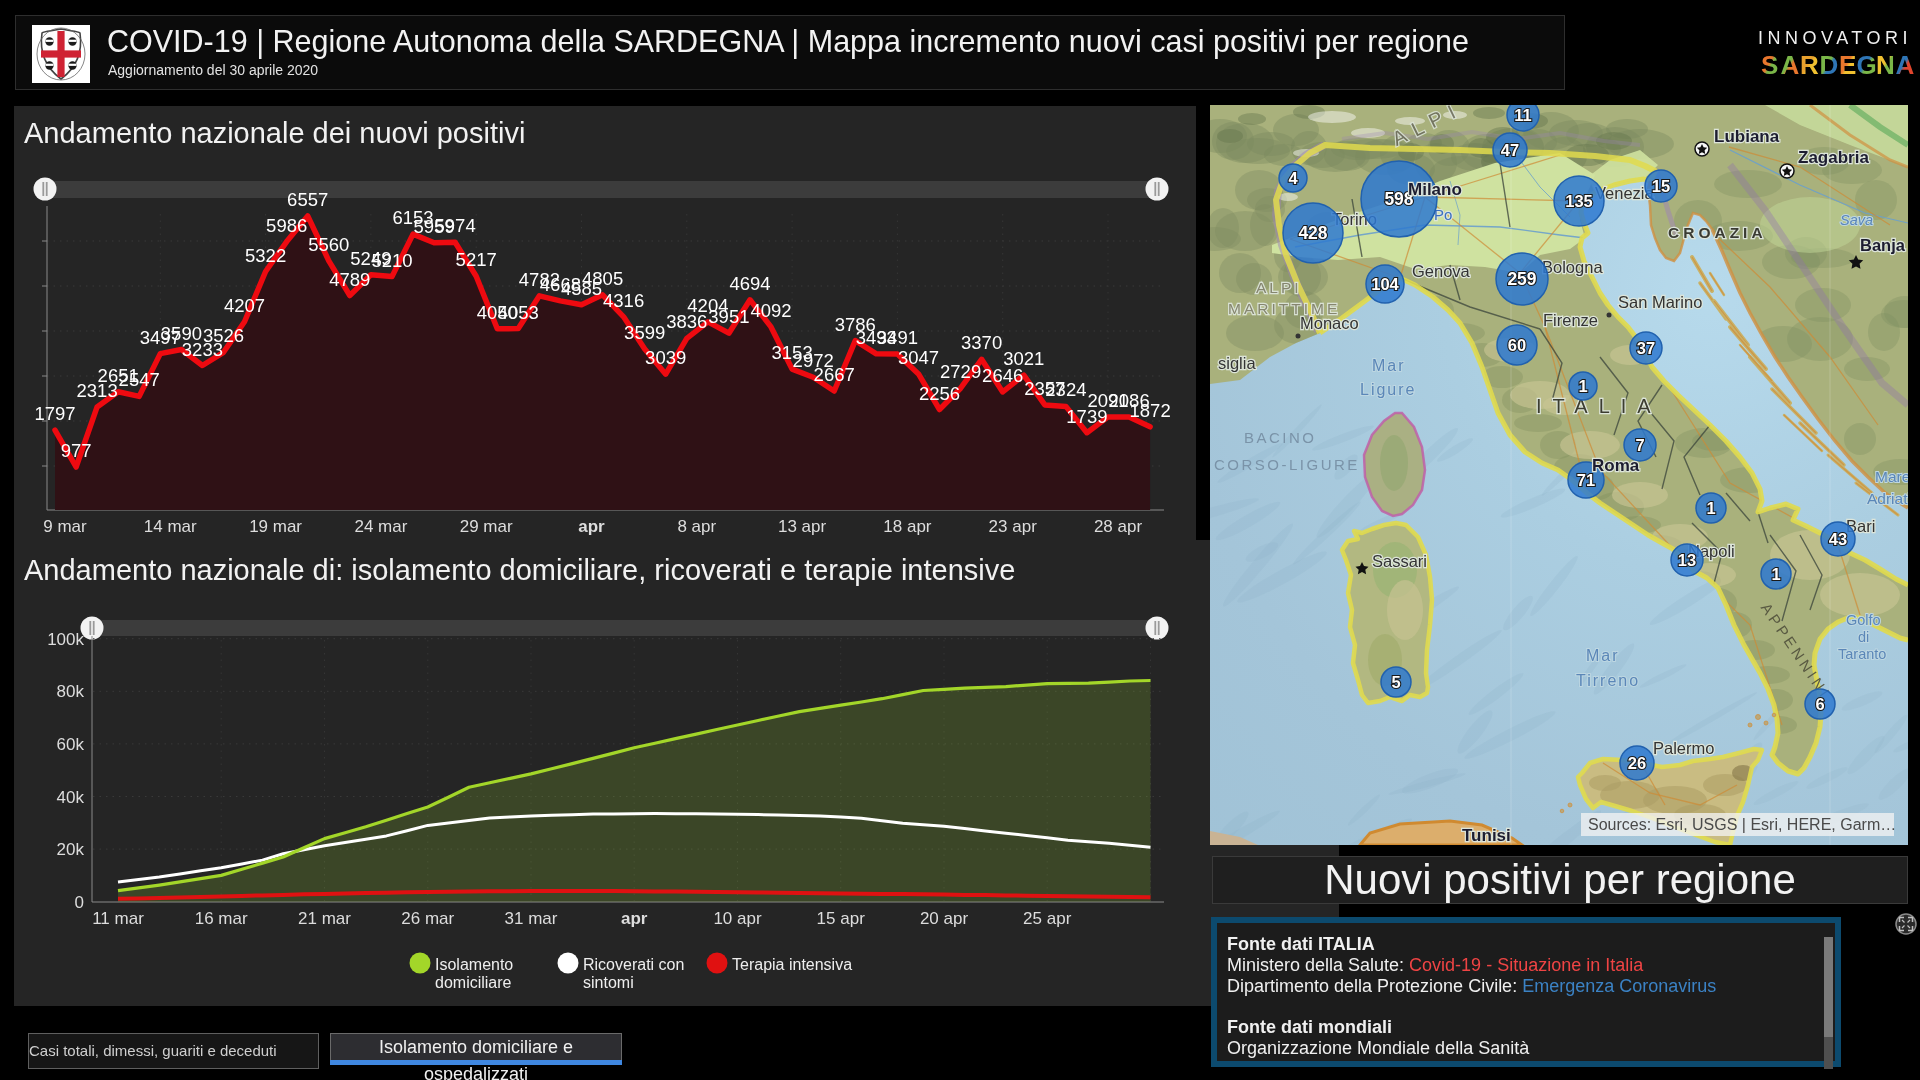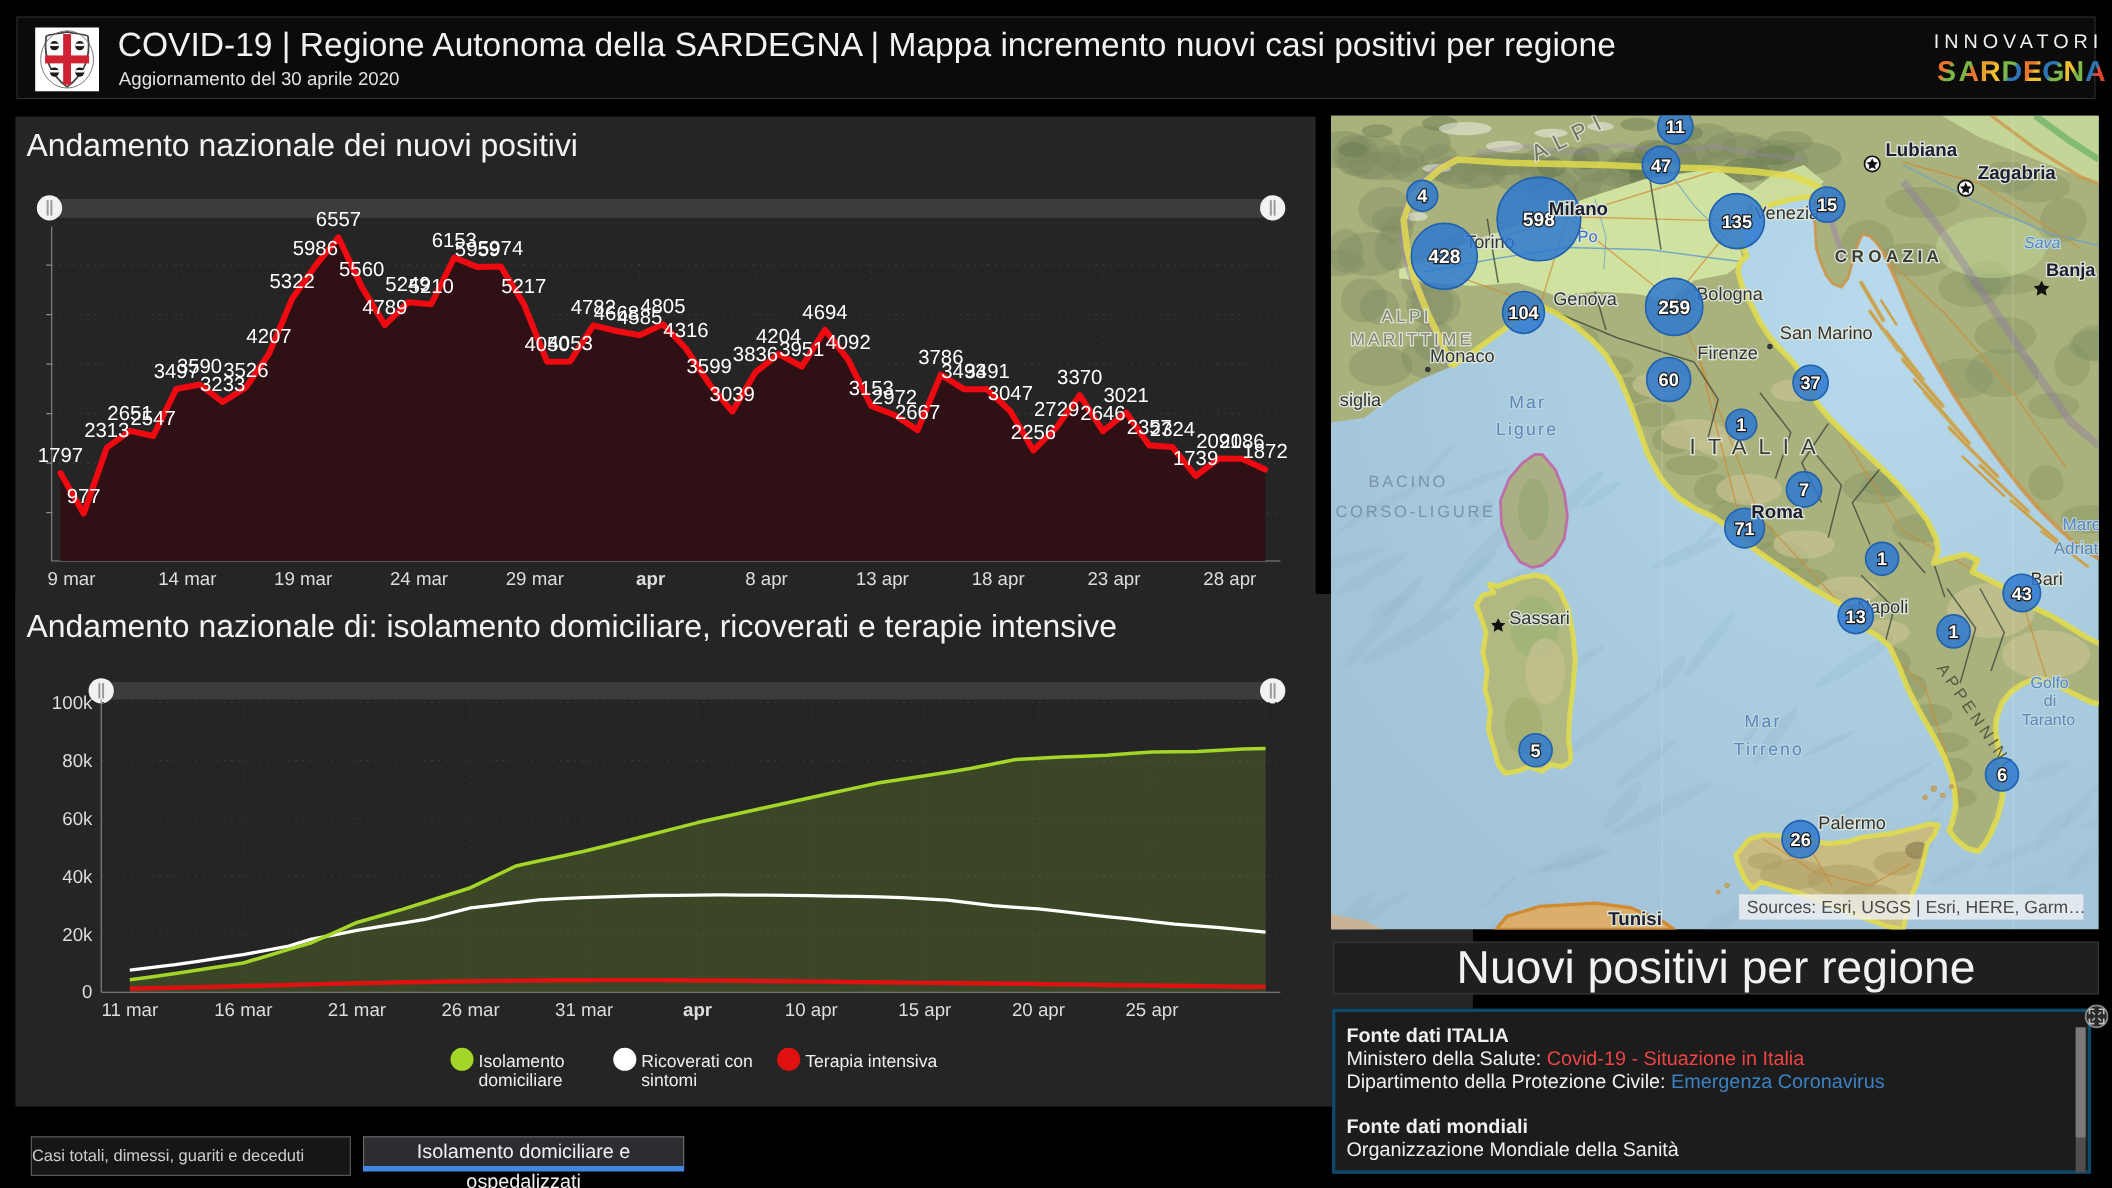--- a/index.html
+++ b/index.html
@@ -3,39 +3,39 @@
 <style>
 * { margin:0; padding:0; box-sizing:border-box; }
 html,body { width:1920px; height:1080px; background:#000; overflow:hidden;
   font-family:"Liberation Sans", sans-serif; }
 .abs { position:absolute; }
 .panel { position:absolute; background:#252525; }
 .ptitle { position:absolute; left:10px; color:#f2f2f2; font-size:29px; font-weight:400; }
 </style></head>
 <body>
 
-<div class="abs" style="left:15px;top:15px;width:1890px;height:75px;background:#0b0b0b;border:1px solid #2e2e2e">
+<div class="abs" style="left:15px;top:15px;width:1550px;height:75px;background:#0b0b0b;border:1px solid #2e2e2e">
   <div class="abs" style="left:16px;top:9px;width:58px;height:58px;background:#fff">
     <svg width="58" height="58" viewBox="0 0 58 58">
       <path d="M29,4 C38,6 46,6 48,8 C50,22 48,40 29,54 C10,40 8,22 10,8 C12,6 20,6 29,4 Z" fill="#fdfdfd" stroke="#444" stroke-width="1.6"></path>
       <ellipse cx="29" cy="29" rx="24" ry="26" fill="none" stroke="#666" stroke-width="0.8"></ellipse>
       <rect x="25.4" y="6" width="7.2" height="46" fill="#cf2233"></rect>
       <rect x="9" y="25.4" width="40" height="7.2" fill="#cf2233"></rect>
       <circle cx="17.5" cy="16.5" r="4.2" fill="#1a1a1a"></circle>
         <circle cx="40.5" cy="16.5" r="4.2" fill="#1a1a1a"></circle>
       <circle cx="17.5" cy="40.5" r="4.2" fill="#1a1a1a"></circle>
         <circle cx="40.5" cy="40.5" r="4.2" fill="#1a1a1a"></circle>
       <rect x="13.5" y="14.7" width="8" height="2.2" fill="#fff"></rect>
         <rect x="36.5" y="14.7" width="8" height="2.2" fill="#fff"></rect>
       <rect x="13.5" y="38.7" width="8" height="2.2" fill="#fff"></rect>
         <rect x="36.5" y="38.7" width="8" height="2.2" fill="#fff"></rect>
     </svg>
   </div>
   <div class="abs" style="left:91px;top:8px;color:#f2f2f2;font-size:30.5px;white-space:nowrap">COVID-19 | Regione Autonoma della SARDEGNA | Mappa incremento nuovi casi positivi per regione</div>
-  <div class="abs" style="left:92px;top:46px;color:#e2e2e2;font-size:17px">Aggiornamento del 30 aprile 2020</div>
+  <div class="abs" style="left:92px;top:46px;color:#e2e2e2;font-size:14px">Aggiornamento del 30 aprile 2020</div>
   <div class="abs" style="left:1740px;top:6px;width:162px;height:64px">
     <svg width="162" height="64" viewBox="0 0 162 64">
       <text x="79" y="22" font-size="18" fill="#f0f0f0" letter-spacing="4.5" text-anchor="middle" font-family="Liberation Sans">INNOVATORI</text>
       <defs>
         <linearGradient id="gs" x1="0" y1="0" x2="1" y2="1">
             <stop offset="0.45" stop-color="#e8762d"></stop>
             <stop offset="0.55" stop-color="#7ab648"></stop>
           </linearGradient>
         <linearGradient id="ga" x1="0" y1="0" x2="1" y2="1">
             <stop offset="0.45" stop-color="#7ab648"></stop>
@@ -630,21 +630,21 @@
     <circle cx="427" cy="658" r="17" fill="#2e79d0" fill-opacity="0.85" stroke="#2161ae" stroke-width="1.5"></circle>
     <text x="427" y="664" font-size="16.5" font-weight="bold" fill="#ffffff" text-anchor="middle" paint-order="stroke" stroke="#1a1a1a" stroke-width="2.2">26</text>
     <text x="198" y="90" font-size="17" fill="#1d1d30" paint-order="stroke" stroke="#dde5da" stroke-width="2.4" font-weight="bold">Milano</text>
     <text x="382" y="366" font-size="17" fill="#1d1d30" paint-order="stroke" stroke="#dde5da" stroke-width="2.4" font-weight="bold">Roma</text>
     <rect x="371" y="708" width="313" height="23" fill="#f2f2f2" opacity="0.78"></rect>
     <text x="378" y="725" font-size="16" fill="#4a4a4a">Sources: Esri, USGS | Esri, HERE, Garm…</text>
   </svg>
 
 <div class="abs" style="left:1212px;top:856px;width:696px;height:48px;background:#1f1f1f;border:1px solid #3a3a3a;color:#f2f2f2;font-size:42px;text-align:center;line-height:46px">Nuovi positivi per regione</div>
 
-<div class="abs" style="left:1211px;top:917px;width:690px;height:150px;background:#1c1c1c;border:3px solid #0c4a6e;color:#f0f0f0;font-size:18px">
+<div class="abs" style="left:1211px;top:917px;width:630px;height:150px;background:#1c1c1c;border:6px solid #0c4a6e;color:#f0f0f0;font-size:18px">
   <div style="position:absolute;left:10px;top:11px;line-height:20.8px">
     <b>Fonte dati ITALIA</b><br>
     Ministero della Salute: <span style="color:#ef4444">Covid-19 - Situazione in Italia</span><br>
     Dipartimento della Protezione Civile: <span style="color:#3b82c4">Emergenza Coronavirus</span><br>
     <br>
     <b>Fonte dati mondiali</b><br>
     Organizzazione Mondiale della Sanità
   </div>
   <div style="position:absolute;right:2px;top:14px;width:9px;height:132px;background:#4f4f4f">
     <div style="position:absolute;top:0;width:9px;height:100px;background:#7a7a7a"></div>

